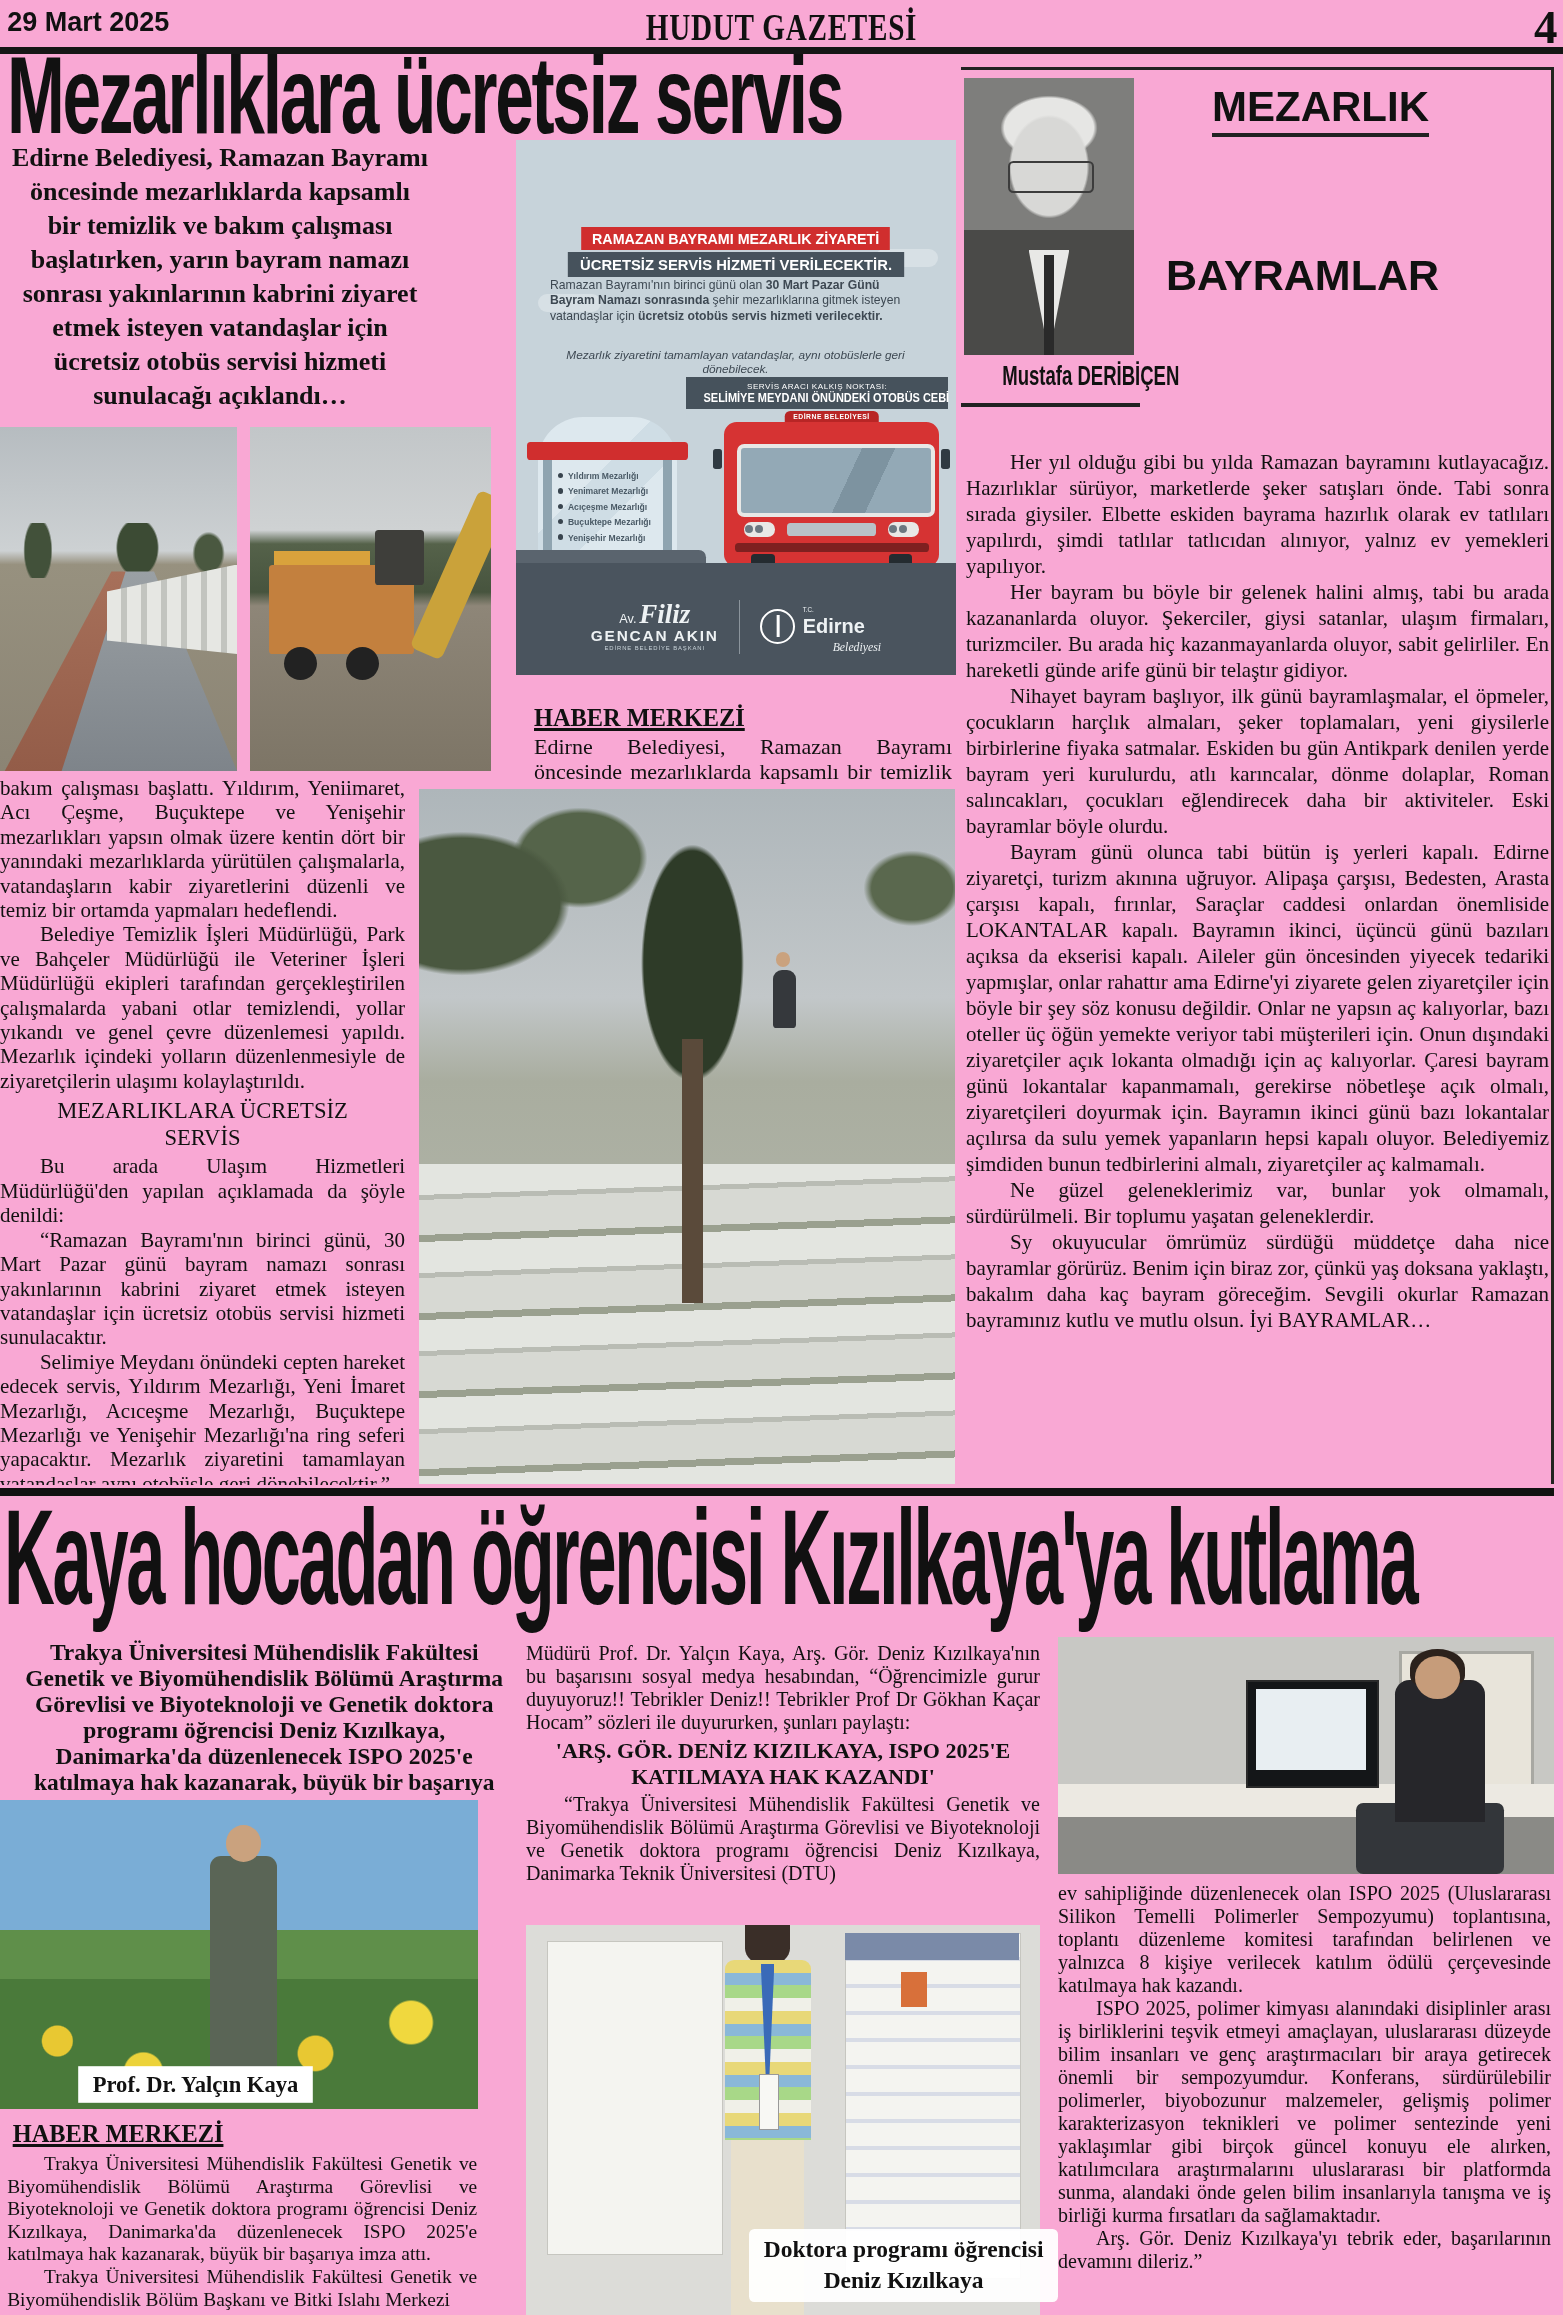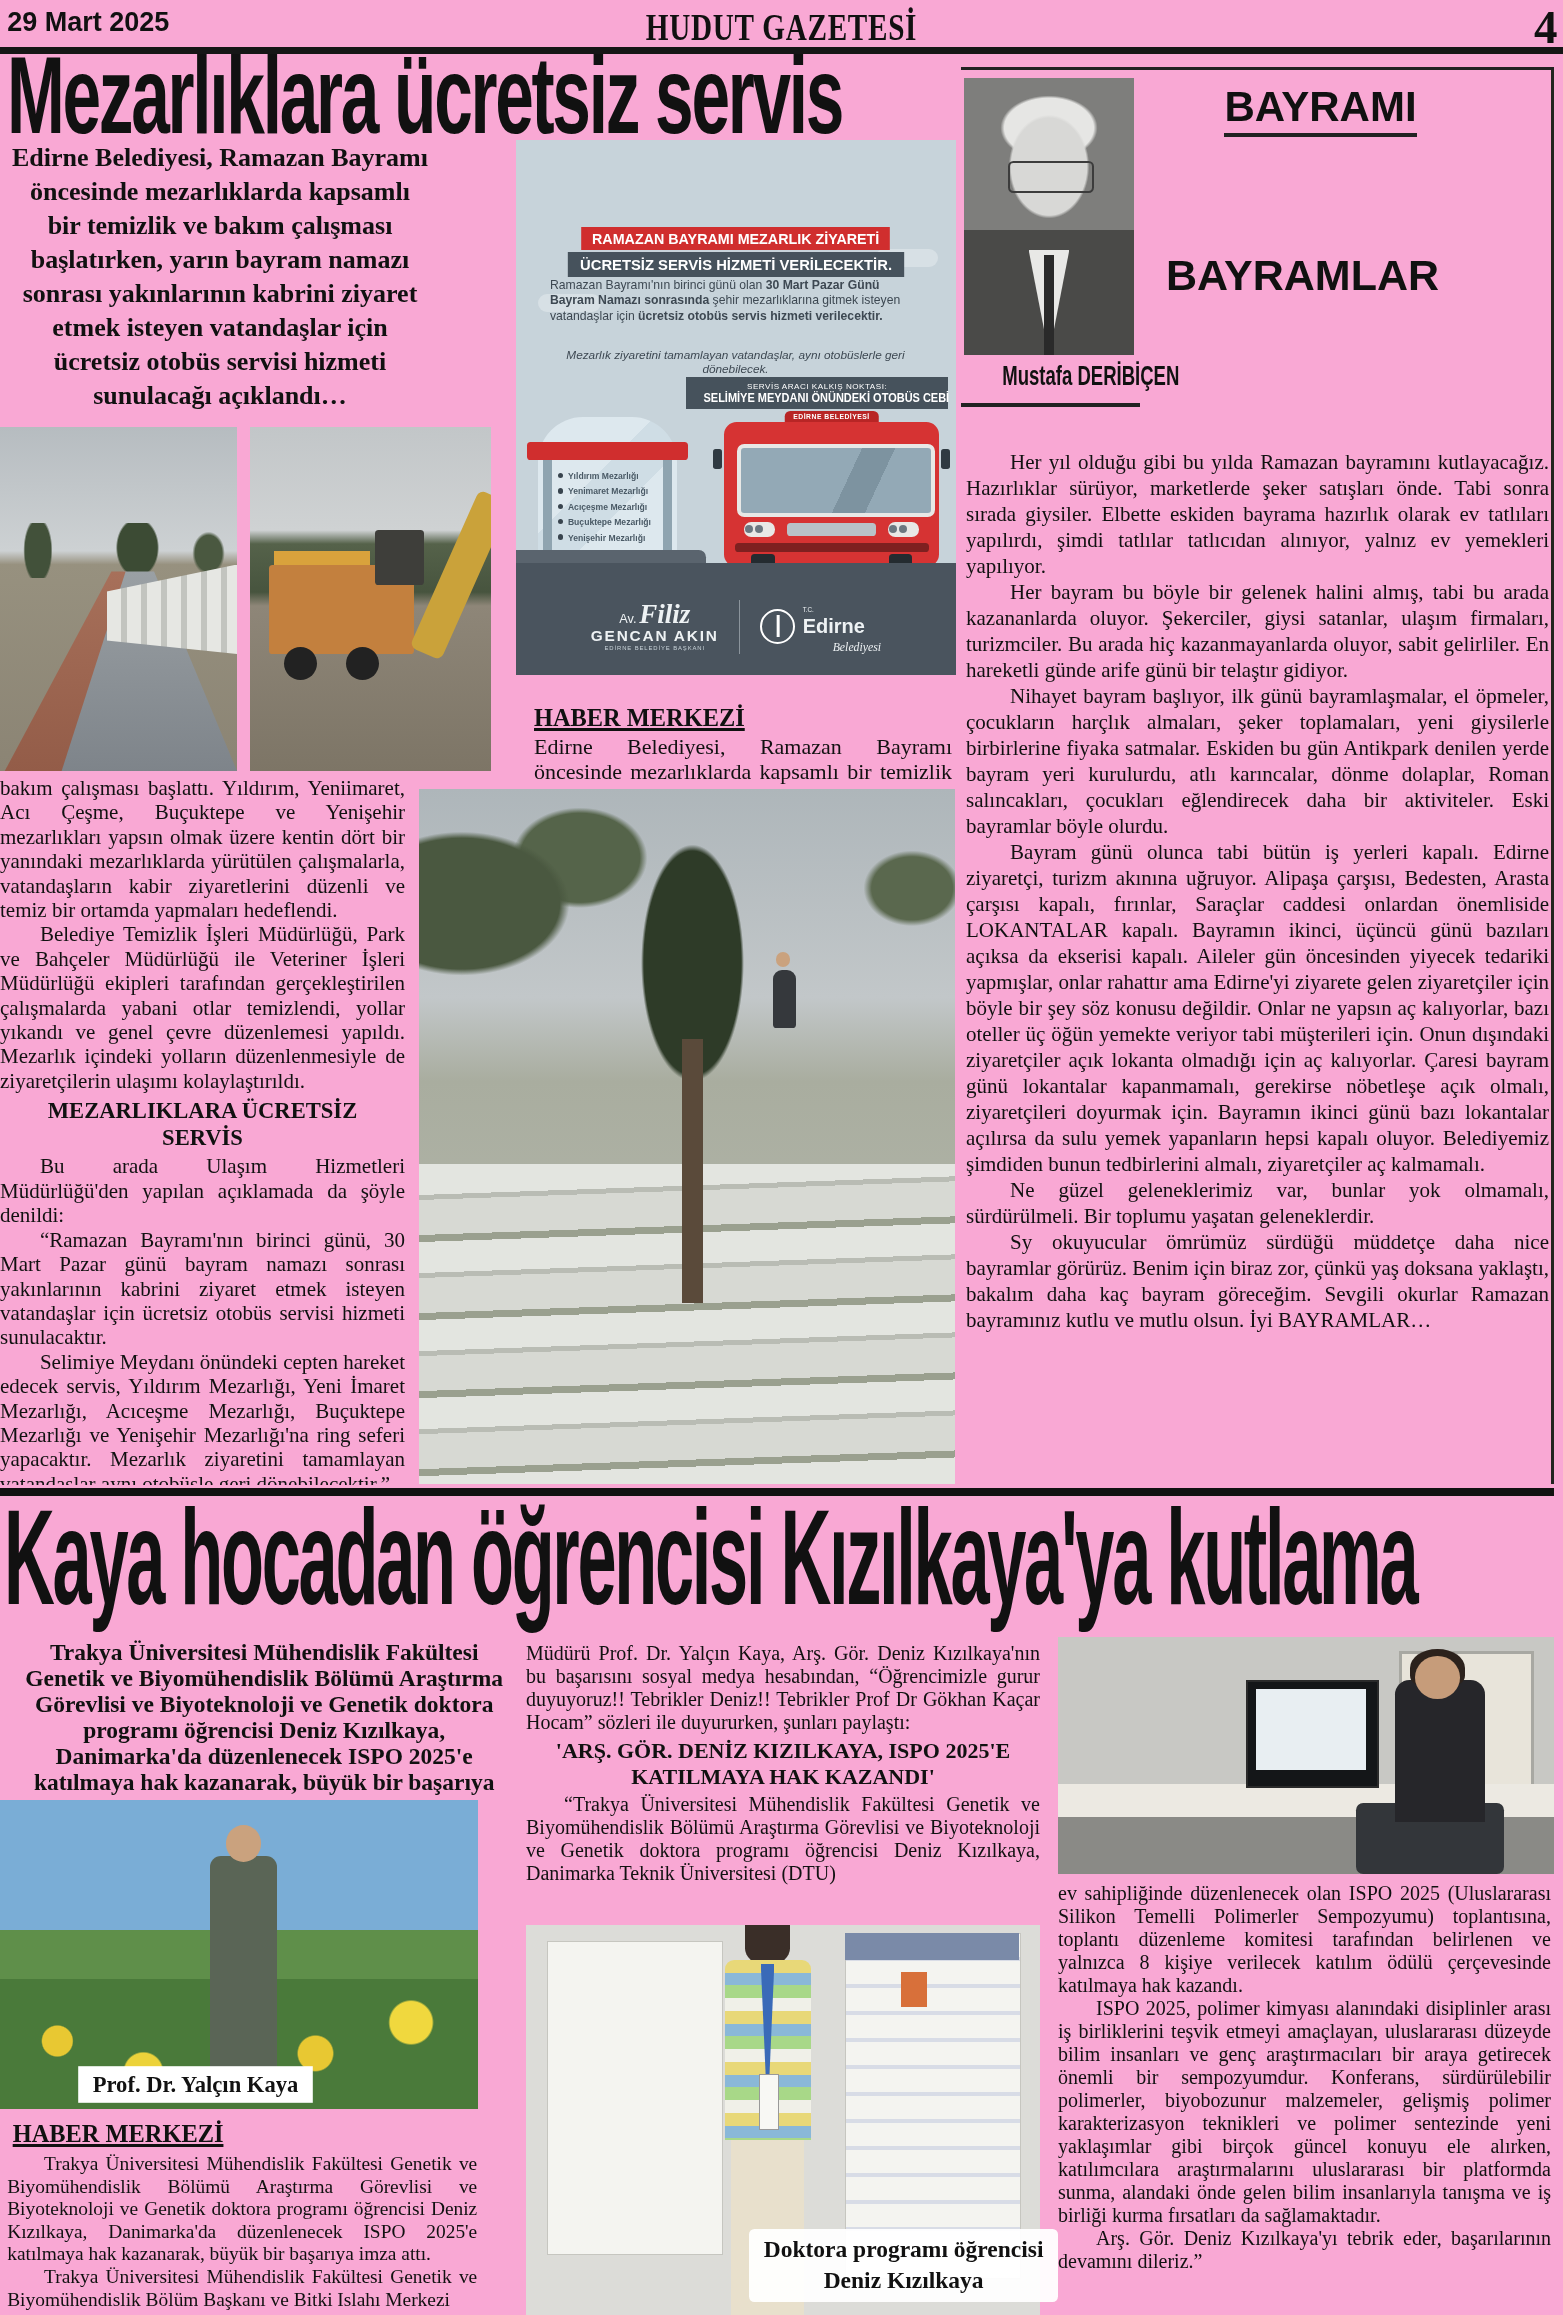--- a/index.html
+++ b/index.html
@@ -101,21 +101,21 @@
   .logo-mark i{position:absolute;left:50%;top:3.6px;width:2.7px;height:22px;background:#fff;transform:translateX(-50%);}
   .logo-tc{font-size:6.3px;}
   .logo-name{font-weight:bold;font-size:20px;}
   .logo-sub{font-family:"Liberation Serif",serif;font-style:italic;font-size:11.8px;margin-left:30px;}
 
   
   .byline1{left:534px;top:704px;width:418px;}
   .byl-label{font-weight:bold;font-size:24.4px;text-decoration:underline;text-decoration-thickness:2.7px;}
   .byl-text{font-size:22px;line-height:25px;margin-top:1.8px;}
   .artcol1{left:0;top:776px;width:405px;height:709px;font-size:21px;line-height:24.4px;overflow:hidden;}
-  .subhead1{text-align:center;font-weight:bold;font-size:22.6px;line-height:27px;margin:3.6px 0;}
+  .subhead1{text-align:center;font-weight:normal;font-size:22.6px;line-height:27px;margin:3.6px 0;}
 
   
   .colbox-top{left:961px;top:67px;width:593px;height:2.7px;background:#222;}
   .colbox-right{left:1551px;top:67px;width:2.7px;height:1417px;background:#222;}
   .portrait{left:964px;top:78px;width:170px;height:277px;background:
      radial-gradient(63px 81px at 50% 32%,#d8d8d6 60%,transparent 64%),
      radial-gradient(81px 54px at 50% 18%,#e6e6e4 55%,transparent 60%),
      linear-gradient(#7e7e7c 0 55%,#4a4a48 55%);}
   .portrait .shirt{position:absolute;left:38%;top:62%;width:24%;height:38%;background:#e8e8e6;clip-path:polygon(0 0,100% 0,50% 100%);}
   .portrait .tie{position:absolute;left:47%;top:64%;width:6%;height:36%;background:#2a2a2a;}
@@ -294,21 +294,21 @@
 
   <div class="abs colbox-top"></div>
   <div class="abs colbox-right"></div>
   <div class="abs photo portrait">
     <div class="glasses"></div>
     <div class="shirt"></div>
     <div class="tie"></div>
   </div>
   <div class="abs author"><span class="fit" style="transform: scaleX(0.662);">Mustafa DERİBİÇEN</span></div>
   <div class="abs author-rule"></div>
-  <div class="abs merhaba"><span class="fit">BAYRAMI</span></div>
+  <div class="abs merhaba"><span class="fit">MEZARLIK</span></div>
   <div class="abs bayramlar"><span class="fit">BAYRAMLAR</span></div>
   <div class="abs artcol2 just">
     <p>Her yıl olduğu gibi bu yılda Ramazan bayramını kutlayacağız. Hazırlıklar sürüyor, marketlerde şeker satışları önde. Tabi sonra sırada giysiler. Elbette eskiden bayrama hazırlık olarak ev tatlıları yapılırdı, şimdi tatlılar tatlıcıdan alınıyor, yalnız ev yemekleri yapılıyor.</p>
     <p>Her bayram bu böyle bir gelenek halini almış, tabi bu arada kazananlarda oluyor. Şekerciler, giysi satanlar, ulaşım firmaları, turizmciler. Bu arada hiç kazanmayanlarda oluyor, sabit gelirliler. En hareketli günde arife günü bir telaştır gidiyor.</p>
     <p>Nihayet bayram başlıyor, ilk günü bayramlaşmalar, el öpmeler, çocukların harçlık almaları, şeker toplamaları, yeni giysilerle birbirlerine fiyaka satmalar. Eskiden bu gün Antikpark denilen yerde bayram yeri kurulurdu, atlı karıncalar, dönme dolaplar, Roman salıncakları, çocukları eğlendirecek daha bir aktiviteler. Eski bayramlar böyle olurdu.</p>
     <p>Bayram günü olunca tabi bütün iş yerleri kapalı. Edirne ziyaretçi, turizm akınına uğruyor. Alipaşa çarşısı, Bedesten, Arasta çarşısı kapalı, fırınlar, Saraçlar caddesi onlardan önemliside LOKANTALAR kapalı. Bayramın ikinci, üçüncü günü bazıları açıksa da ekserisi kapalı. Aileler gün öncesinden yiyecek tedariki yapmışlar, onlar rahattır ama Edirne'yi ziyarete gelen ziyaretçiler için böyle bir şey söz konusu değildir. Onlar ne yapsın aç kalıyorlar, bazı oteller üç öğün yemekte veriyor tabi müşterileri için. Onun dışındaki ziyaretçiler açık lokanta olmadığı için aç kalıyorlar. Çaresi bayram günü lokantalar kapanmamalı, gerekirse nöbetleşe açık olmalı, ziyaretçileri doyurmak için. Bayramın ikinci günü bazı lokantalar açılırsa da sulu yemek yapanların hepsi kapalı oluyor. Belediyemiz şimdiden bunun tedbirlerini almalı, ziyaretçiler aç kalmamalı.</p>
     <p>Ne güzel geleneklerimiz var, bunlar yok olmamalı, sürdürülmeli. Bir toplumu yaşatan geleneklerdir.</p>
     <p>Sy okuyucular ömrümüz sürdüğü müddetçe daha nice bayramlar görürüz. Benim için biraz zor, çünkü yaş doksana yaklaştı, bakalım daha kaç bayram göreceğim. Sevgili okurlar Ramazan bayramınız kutlu ve mutlu olsun. İyi BAYRAMLAR…</p>
   </div>
 

